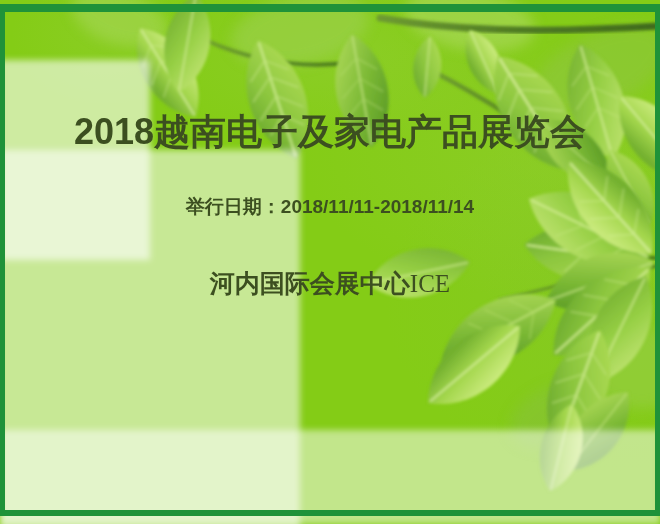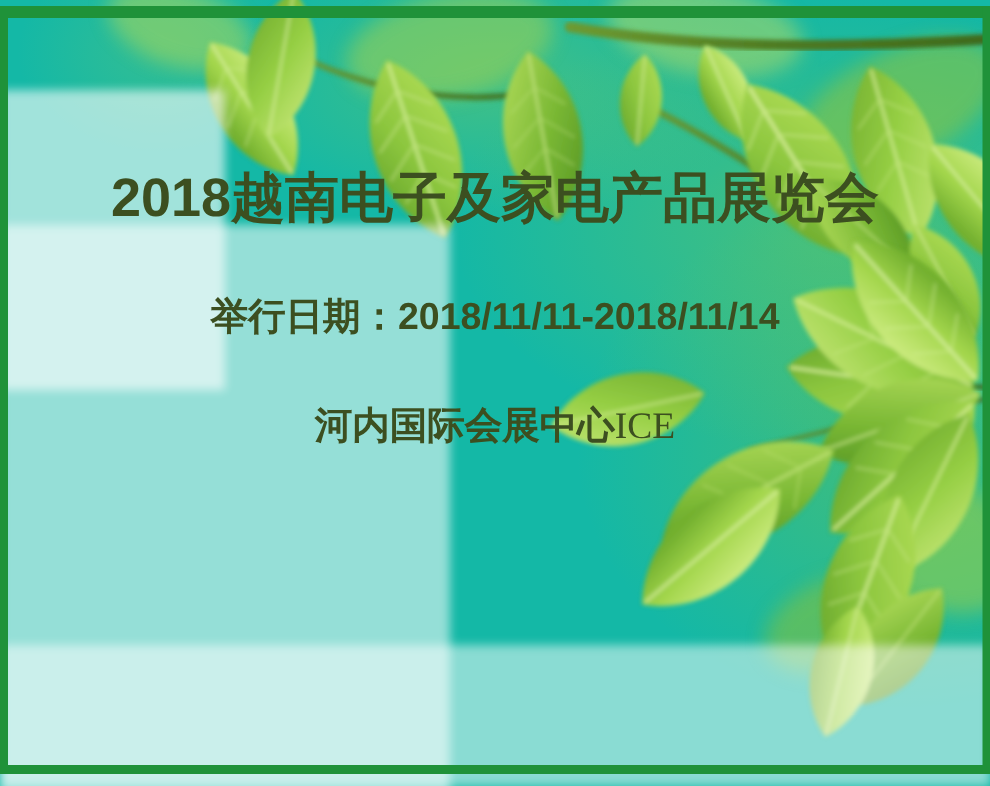--- a/index.html
+++ b/index.html
@@ -5,21 +5,21 @@
   html, body {
     margin: 0;
     padding: 0;
     background: #ffffff;
   }
   #poster {
     position: relative;
     width: 660px;
     height: 524px;
     overflow: hidden;
-    background: #14b8a6;
+    background: #84cc16;
     font-family: "Liberation Sans", "DejaVu Sans", sans-serif;
   }
 
   
   .photo-layer {
     position: absolute;
     inset: 0;
     overflow: hidden;
     pointer-events: none;
   }
@@ -80,21 +80,21 @@
     font-size: 36px;
     font-weight: 900;
     letter-spacing: 0px;
     color: #3c4f20;
     white-space: nowrap;
   }
   .subtitle-date {
     position: absolute;
     left: 0; top: 194px;
     width: 660px;
-    font-size: 25px;
+    font-size: 19px;
     font-weight: 900;
     color: #3c4f20;
     white-space: nowrap;
   }
   .subtitle-venue {
     position: absolute;
     left: 0; top: 267px;
     width: 660px;
     font-size: 25px;
     font-weight: 900;

